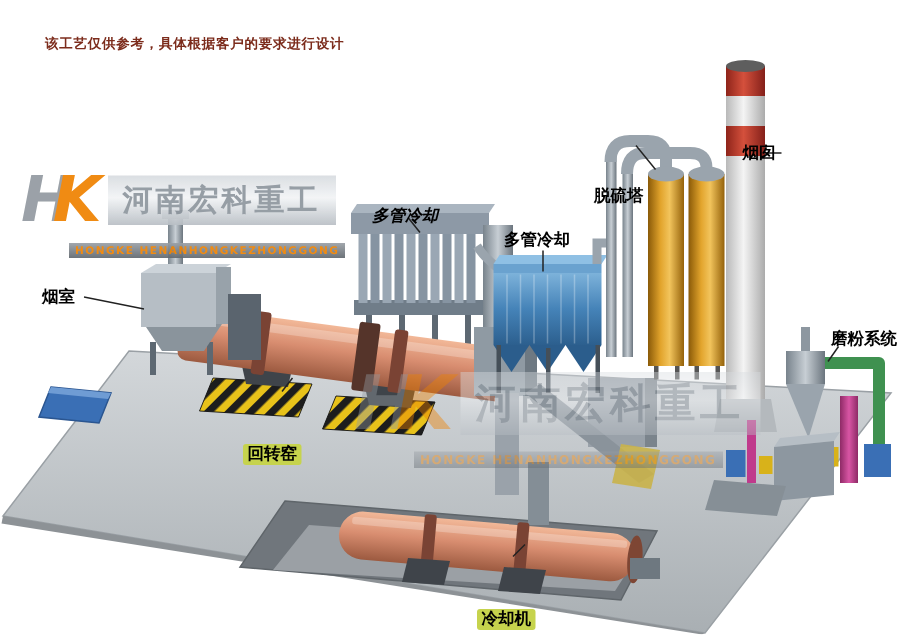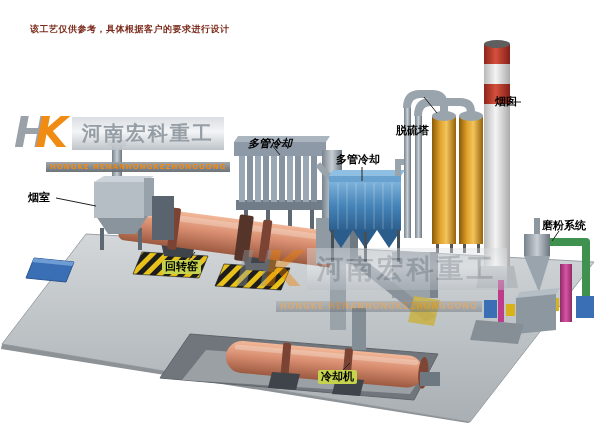--- a/index.html
+++ b/index.html
@@ -8,21 +8,21 @@
     font-family:"DejaVu Sans","Liberation Sans",sans-serif;
   }
   .scene-svg{position:absolute;left:0;top:0;z-index:1;}
   
   .disclaimer{
     position:absolute;left:30px;top:23px;z-index:6;
     font-size:9px;font-weight:bold;color:#7c2c1c;letter-spacing:.5px;white-space:nowrap;
   }
   
   .lbl{position:absolute;z-index:6;font-size:11px;font-weight:600;color:#000;white-space:nowrap;line-height:14px;}
-  .lbl.hl{background:#c6d34d;padding:0 3px;border-radius:2px;}
+  .lbl.hl{background:#c6d34d;padding:0 3px;border-radius:2px;margin-top:36px;}
   
   .wm{position:absolute;z-index:4;pointer-events:none;}
   .wm-left{left:14px;top:112px;opacity:.92;}
   .wm-center{left:236px;top:244px;opacity:.42;}
   .wm-row{display:flex;align-items:center;}
   .wm-h{font-size:42px;font-weight:800;font-style:italic;color:#939aa1;line-height:42px;}
   .wm-k{font-size:42px;font-weight:800;font-style:italic;color:#ef8200;line-height:42px;margin-left:-14px;}
   .wm-cn{
     font-size:20px;font-weight:700;color:#8e969e;letter-spacing:2px;margin-left:4px;
     background:linear-gradient(to bottom,#d8dce0,#f2f4f6 45%,#b9bfc5);
@@ -266,17 +266,17 @@
     <span class="wm-en">HONGKE HENANHONGKEZHONGGONG</span>
   </div>
 
   <div class="disclaimer">该工艺仅供参考，具体根据客户的要求进行设计</div>
 
   <div class="lbl" style="left:28px;top:191px;">烟室</div>
   <div class="lbl" style="left:248px;top:137px;font-style:italic;">多管冷却</div>
   <div class="lbl" style="left:336px;top:153px;">多管冷却</div>
   <div class="lbl" style="left:396px;top:76px;margin-top:48px;">脱硫塔</div>
   <div class="lbl" style="left:495px;top:95px;">烟囱</div>
-  <div class="lbl" style="left:542px;top:219px;text-align:center;">磨粉系统</div>
+  <div class="lbl" style="left:554px;top:219px;text-align:center;">磨粉系统</div>
   <div class="lbl hl" style="left:162px;top:260px;">回转窑</div>
   <div class="lbl hl" style="left:318px;top:370px;">冷却机</div>
 
 </div>
 
 </body></html>

